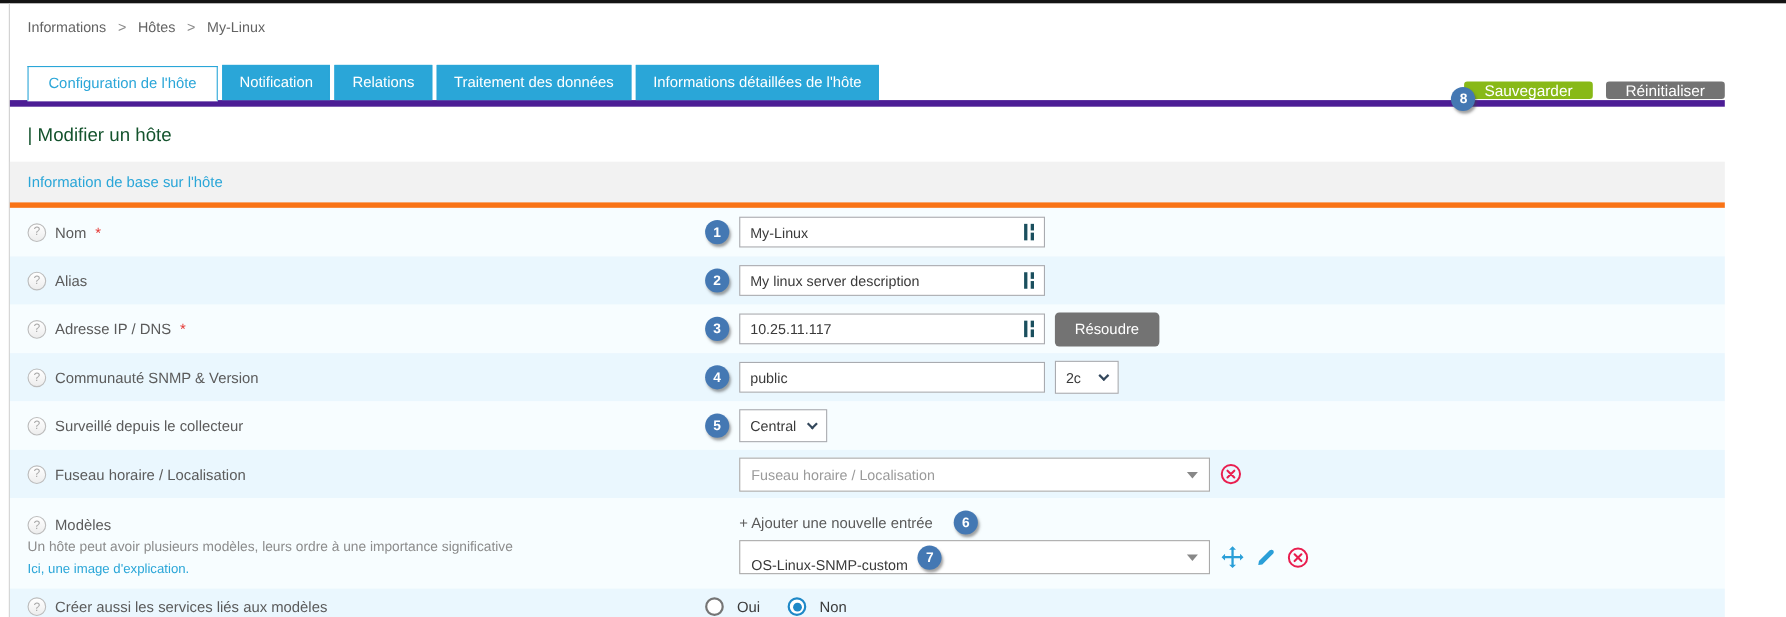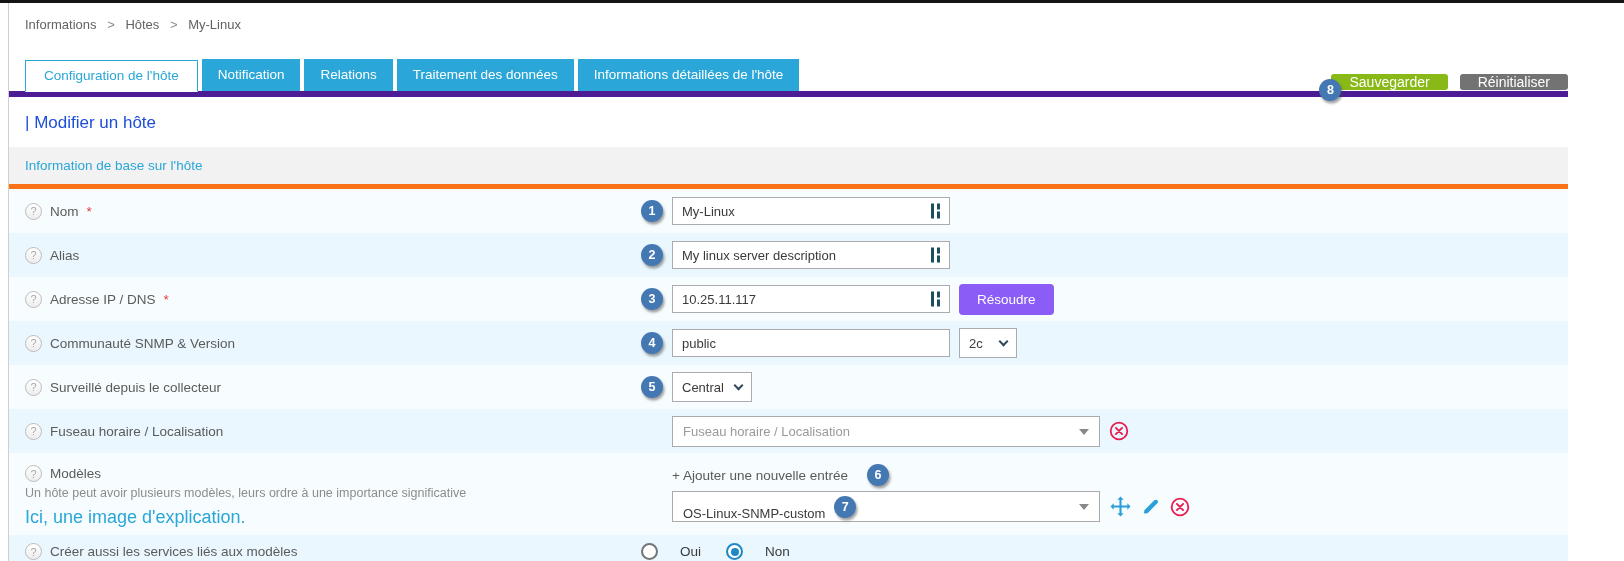--- a/index.html
+++ b/index.html
@@ -25,73 +25,73 @@
   .btn-save { background:#88b917; position:relative; }
   .btn-reset { background:#737373; }
 
   
   .num { width:22px; height:22px; border-radius:50%; background:#4478b3; color:#fff;
     font-weight:bold; font-size:12.5px; display:inline-flex; align-items:center;
     justify-content:center; box-shadow:1.5px 2.5px 2.5px rgba(70,70,70,.5); flex-shrink:0; }
   .num-8 { position:absolute; left:-12px; bottom:-11px; }
 
   
-  .title { color:#1d4ed8; font-size:17px; padding:16px 0 14px 16px; }
+  .title { color:#14532d; font-size:17px; padding:16px 0 14px 16px; }
   .section-header { background:#f2f2f2; border-bottom:5px solid #f97316; color:#2aa6d8;
     font-size:13.5px; padding:11px 0 11px 16px; }
 
   
   .frow { display:flex; align-items:center; min-height:44px; }
   .bg-a { background:#f7fdff; }
   .bg-b { background:#eaf7fe; }
   .fl { flex:0 0 632px; padding-left:16px; display:flex; align-items:center; gap:8px;
     color:#5b5b5b; font-size:13.5px; }
   .fl-col { flex-direction:column; align-items:flex-start; gap:3px; padding-top:7px; }
   .fl-line { display:flex; align-items:center; gap:8px; }
   .req { color:#e53935; }
   .help { width:17px; height:17px; border-radius:50%; border:1px solid #bcbcbc; color:#a9a9a9;
     font-size:11px; display:inline-flex; align-items:center; justify-content:center;
     background:linear-gradient(#ffffff,#ededed); flex-shrink:0; cursor:pointer; }
   .hint { font-size:12.5px; color:#8c8c8c; line-height:1.35; }
-  .hint-link { font-size:18px; color:#2aa6d8; cursor:pointer; line-height:1.35; }
+  .hint-link { font-size:12px; color:#2aa6d8; cursor:pointer; line-height:1.35; }
   .ff { display:flex; align-items:center; gap:9px; }
   .ff-pad { padding-left:31px; }
   .ff-col { flex-direction:column; align-items:flex-start; gap:5px; padding-top:4px; padding-bottom:6px; }
 
   .input-wrap { position:relative; display:inline-flex; }
   .tin { width:278px; height:28px; border:1px solid #a9abb0; padding:0 26px 0 9px;
     font-size:13px; color:#3a3a3a; font-family:inherit; background:#fff; }
   .tin-plain { padding-right:9px; }
   .macro-icon { position:absolute; right:7px; top:50%; transform:translateY(-50%);
     width:12px; height:15px; display:inline-block; cursor:pointer; }
   .macro-icon i { position:absolute; background:#1a4f5e; }
   .macro-icon .m1 { left:0; top:0; width:3px; height:15px; }
   .macro-icon .m2 { left:6px; top:0; width:3px; height:6px; }
   .macro-icon .m3 { left:6px; top:8px; width:3px; height:7px; }
 
-  .btn-resolve { background:#8b5cf6; height:31px; border-radius:4px; font-size:13.5px; }
+  .btn-resolve { background:#737373; height:31px; border-radius:4px; font-size:13.5px; }
 
   .sel { display:inline-flex; align-items:center; justify-content:space-between;
     border:1px solid #a9abb0; height:30px; padding:0 9px; background:#fff; color:#3a3a3a;
     font-size:13px; cursor:pointer; }
   .chev { width:7px; height:7px; border-right:2px solid #33475b; border-bottom:2px solid #33475b;
     transform:rotate(45deg); margin-left:9px; margin-top:-4px; flex-shrink:0; }
 
   .s2 { width:428px; height:31px; border:1px solid #aaa; background:#fff; display:inline-flex;
     align-items:center; padding:0 28px 0 10px; position:relative; font-size:13px; cursor:pointer; }
   .s2 .arrow { position:absolute; right:10px; top:12px; width:0; height:0;
     border-left:5px solid transparent; border-right:5px solid transparent; border-top:6px solid #888; }
   .ph { color:#9a9a9a; }
   .s2-val { color:#3a3a3a;margin-top:13px; }
   .s2 .num { margin-left:9px; }
 
   .icon-btn { display:inline-flex; align-items:center; cursor:pointer; }
   .add-entry { color:#5a5a5a; font-size:13.5px; cursor:pointer; }
 
-  .radio { display:inline-flex; align-items:center; gap:22px; margin-right:16px;
+  .radio { display:inline-flex; align-items:center; gap:12px; margin-right:16px;
     color:#3a3a3a; font-size:13.5px; cursor:pointer; }
   .rc { width:17px; height:17px; border-radius:50%; border:2px solid #757575; background:#fff; }
   .rc.sel-on { border-color:#1e88c7; position:relative; }
   .rc.sel-on::after { content:""; position:absolute; left:2.5px; top:2.5px; right:2.5px;
     bottom:2.5px; background:#1e88c7; border-radius:50%; }
   .frow-last { min-height:33px; }
 </style>
 </head>
 <body>
 

